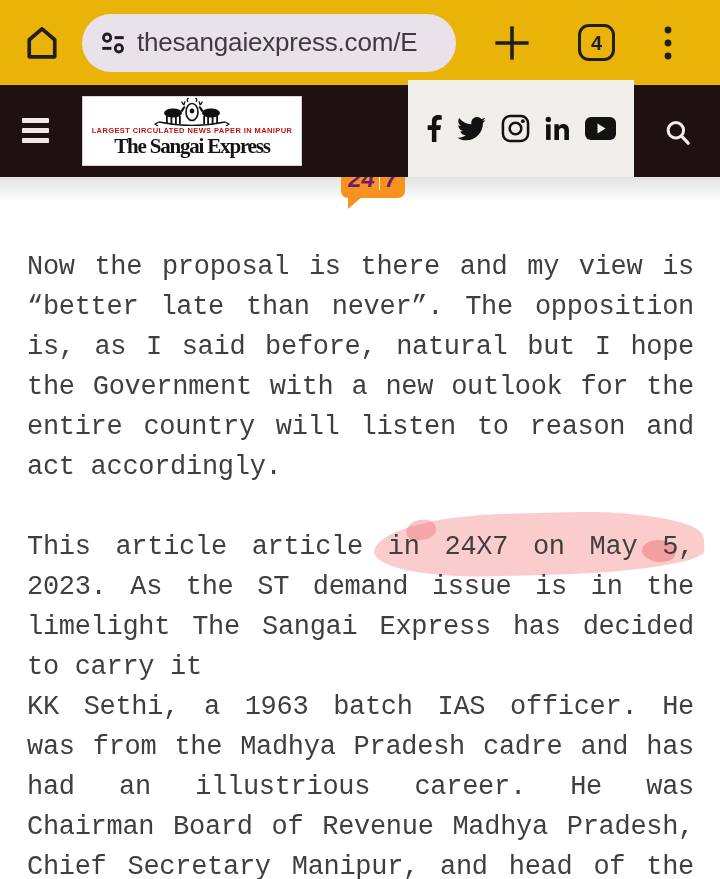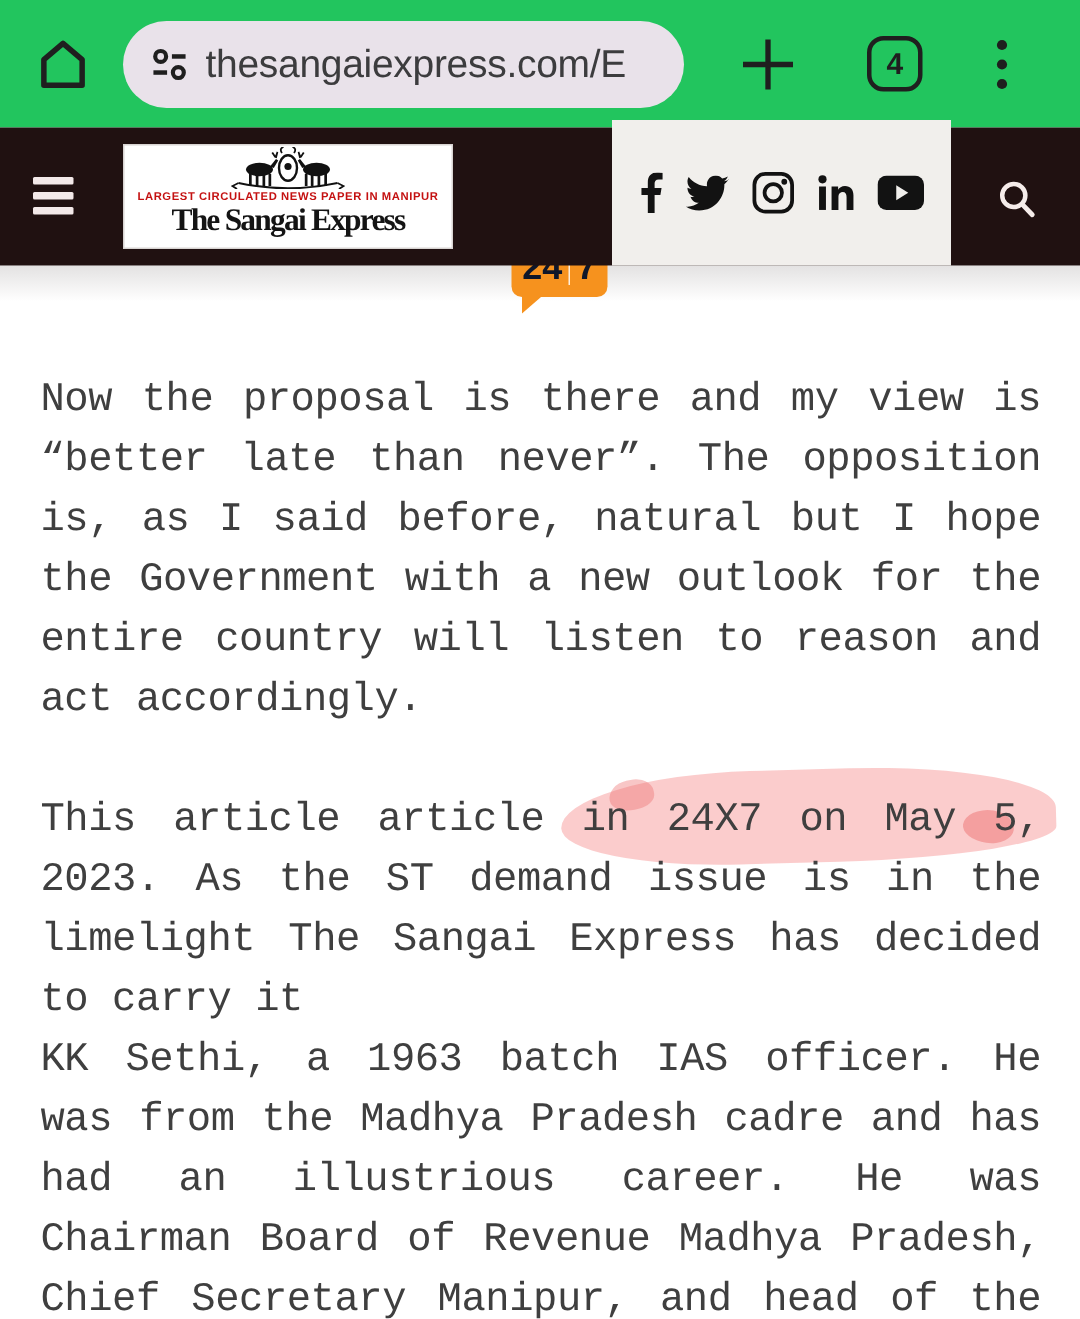--- a/index.html
+++ b/index.html
@@ -3,21 +3,21 @@
 <meta charset="utf-8">
 <style>
   html,body{margin:0;padding:0;}
   body{
     width:720px;height:879px;position:relative;overflow:hidden;
     background:#ffffff;font-family:"Liberation Sans",sans-serif;
   }
 
   
   .chrome-bar{
-    position:relative;height:85px;background:#22c55e;
+    position:relative;height:85px;background:#eab308;
     display:flex;align-items:center;
   }
   .chrome-icon{display:flex;align-items:center;justify-content:center;}
   .home-btn{margin-left:22px;width:40px;height:40px;}
   .url-pill{
     margin-left:20px;width:374px;height:58px;border-radius:29px;
     background:#E9E2EA;display:flex;align-items:center;padding-left:14px;
     box-sizing:border-box;
   }
   .tune-btn{width:34px;height:34px;margin-right:7px;flex:0 0 auto;}
@@ -72,21 +72,21 @@
     position:absolute;left:0;top:177px;width:720px;height:24px;
     background:linear-gradient(rgba(40,30,30,0.13),rgba(40,30,30,0));
     z-index:1;pointer-events:none;
   }
 
   
   .badge-247{
     position:absolute;left:341px;top:160px;width:64px;height:38px;
     background:#F6921E;border-radius:7px;z-index:2;
     display:flex;align-items:center;justify-content:center;gap:4px;
-    color:#0f172a;font-weight:bold;font-size:24px;
+    color:#701a75;font-weight:bold;font-size:24px;font-style:italic;
   }
   .badge-divider{width:1.6px;height:21px;background:rgba(255,255,255,0.85);}
   .badge-tail{
     position:absolute;left:7px;top:36px;width:0;height:0;
     border-top:13px solid #F6921E;border-right:15px solid transparent;
   }
 
   
   .article{
     position:relative;margin-top:70px;padding:0 26px 0 27px;

